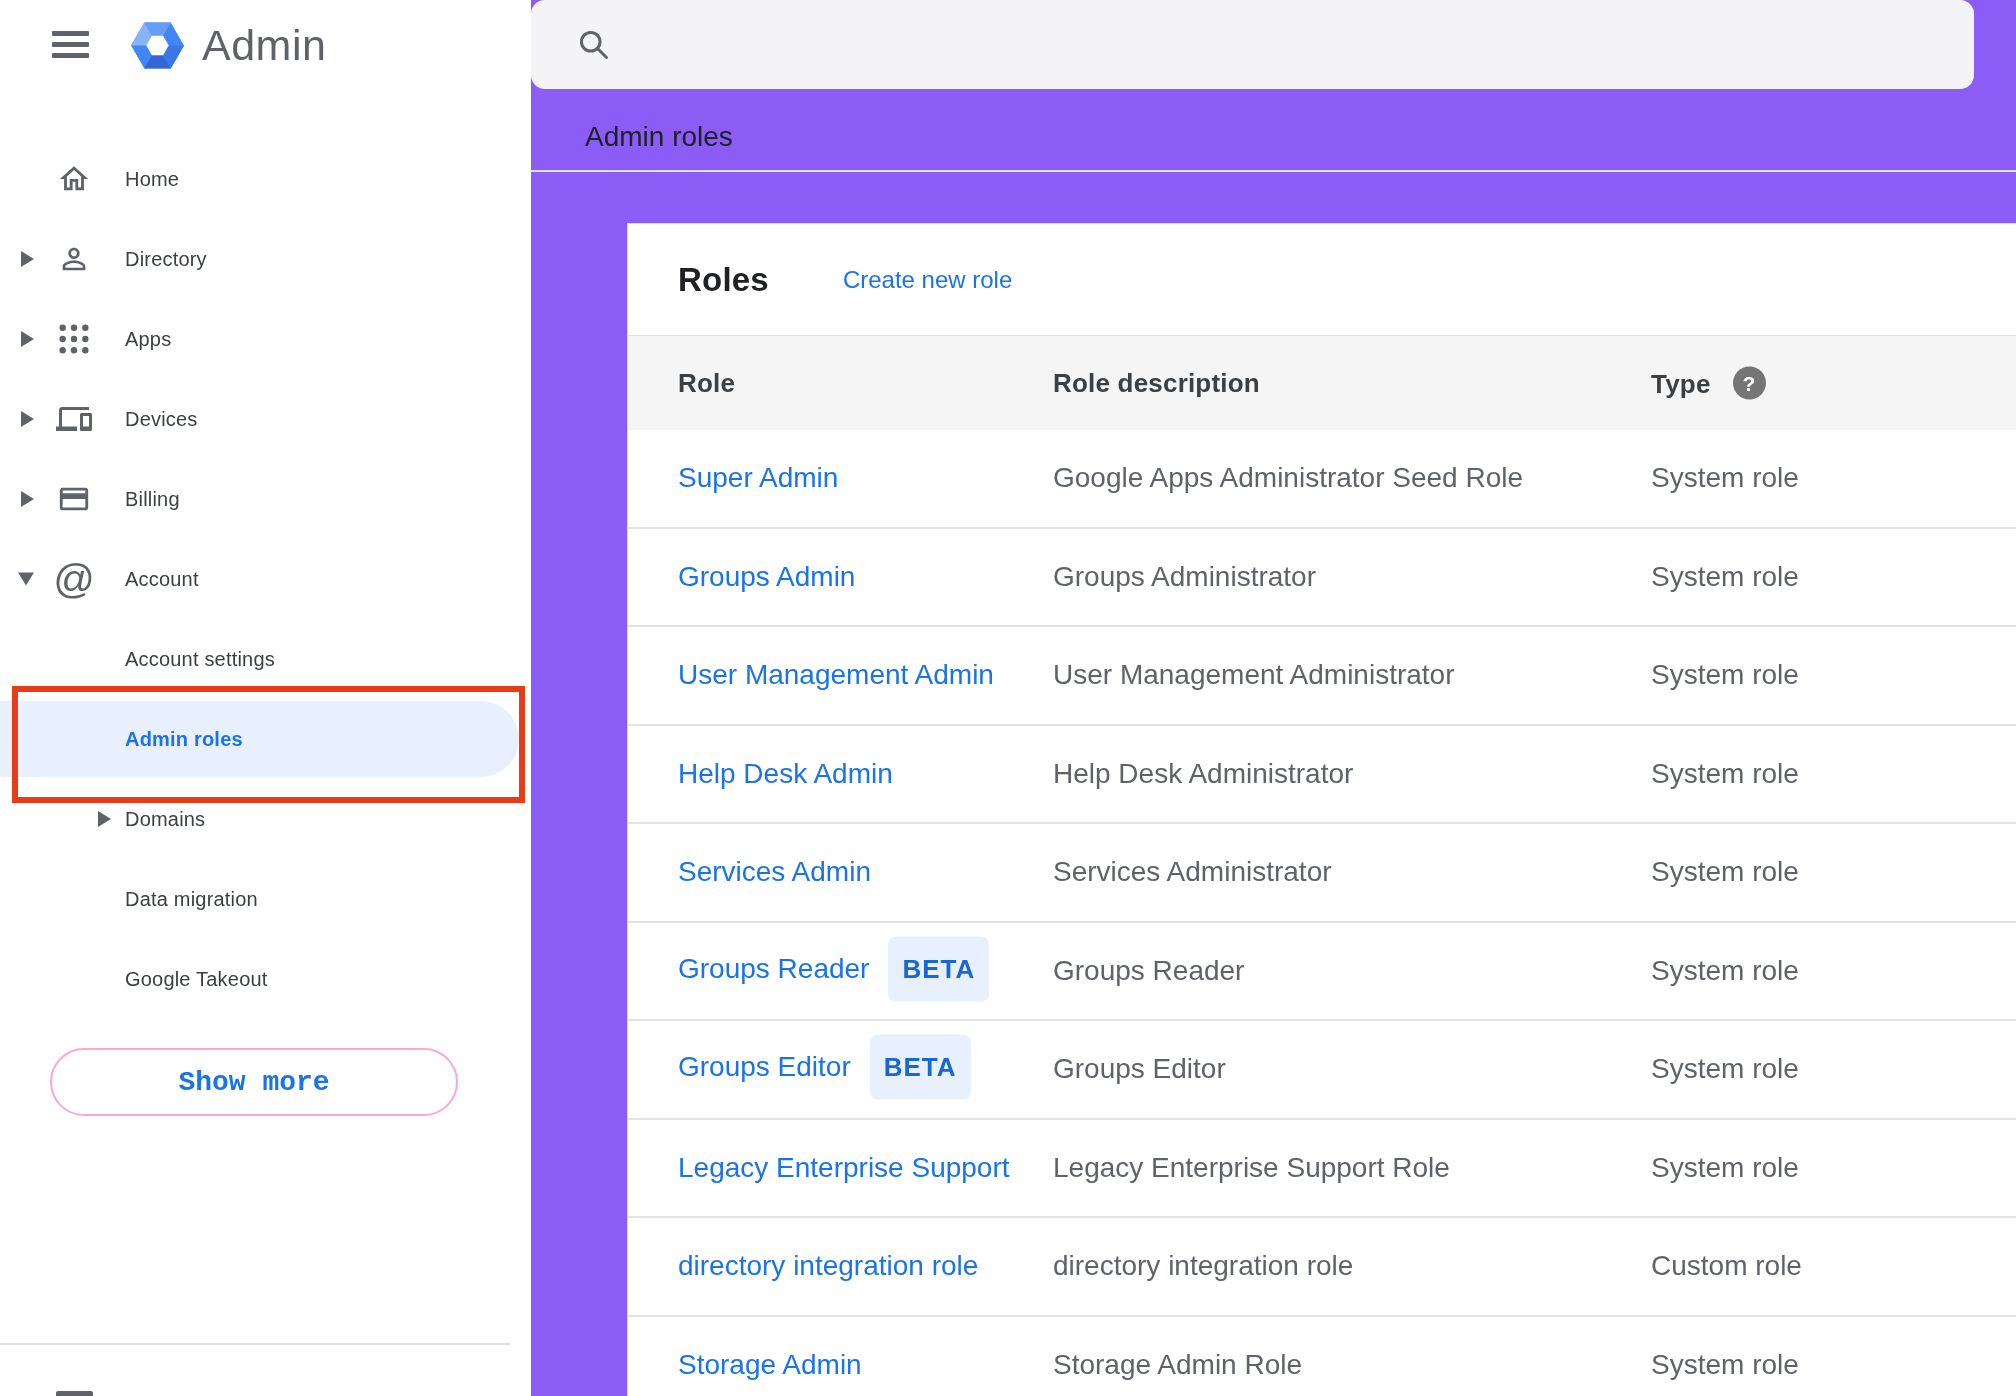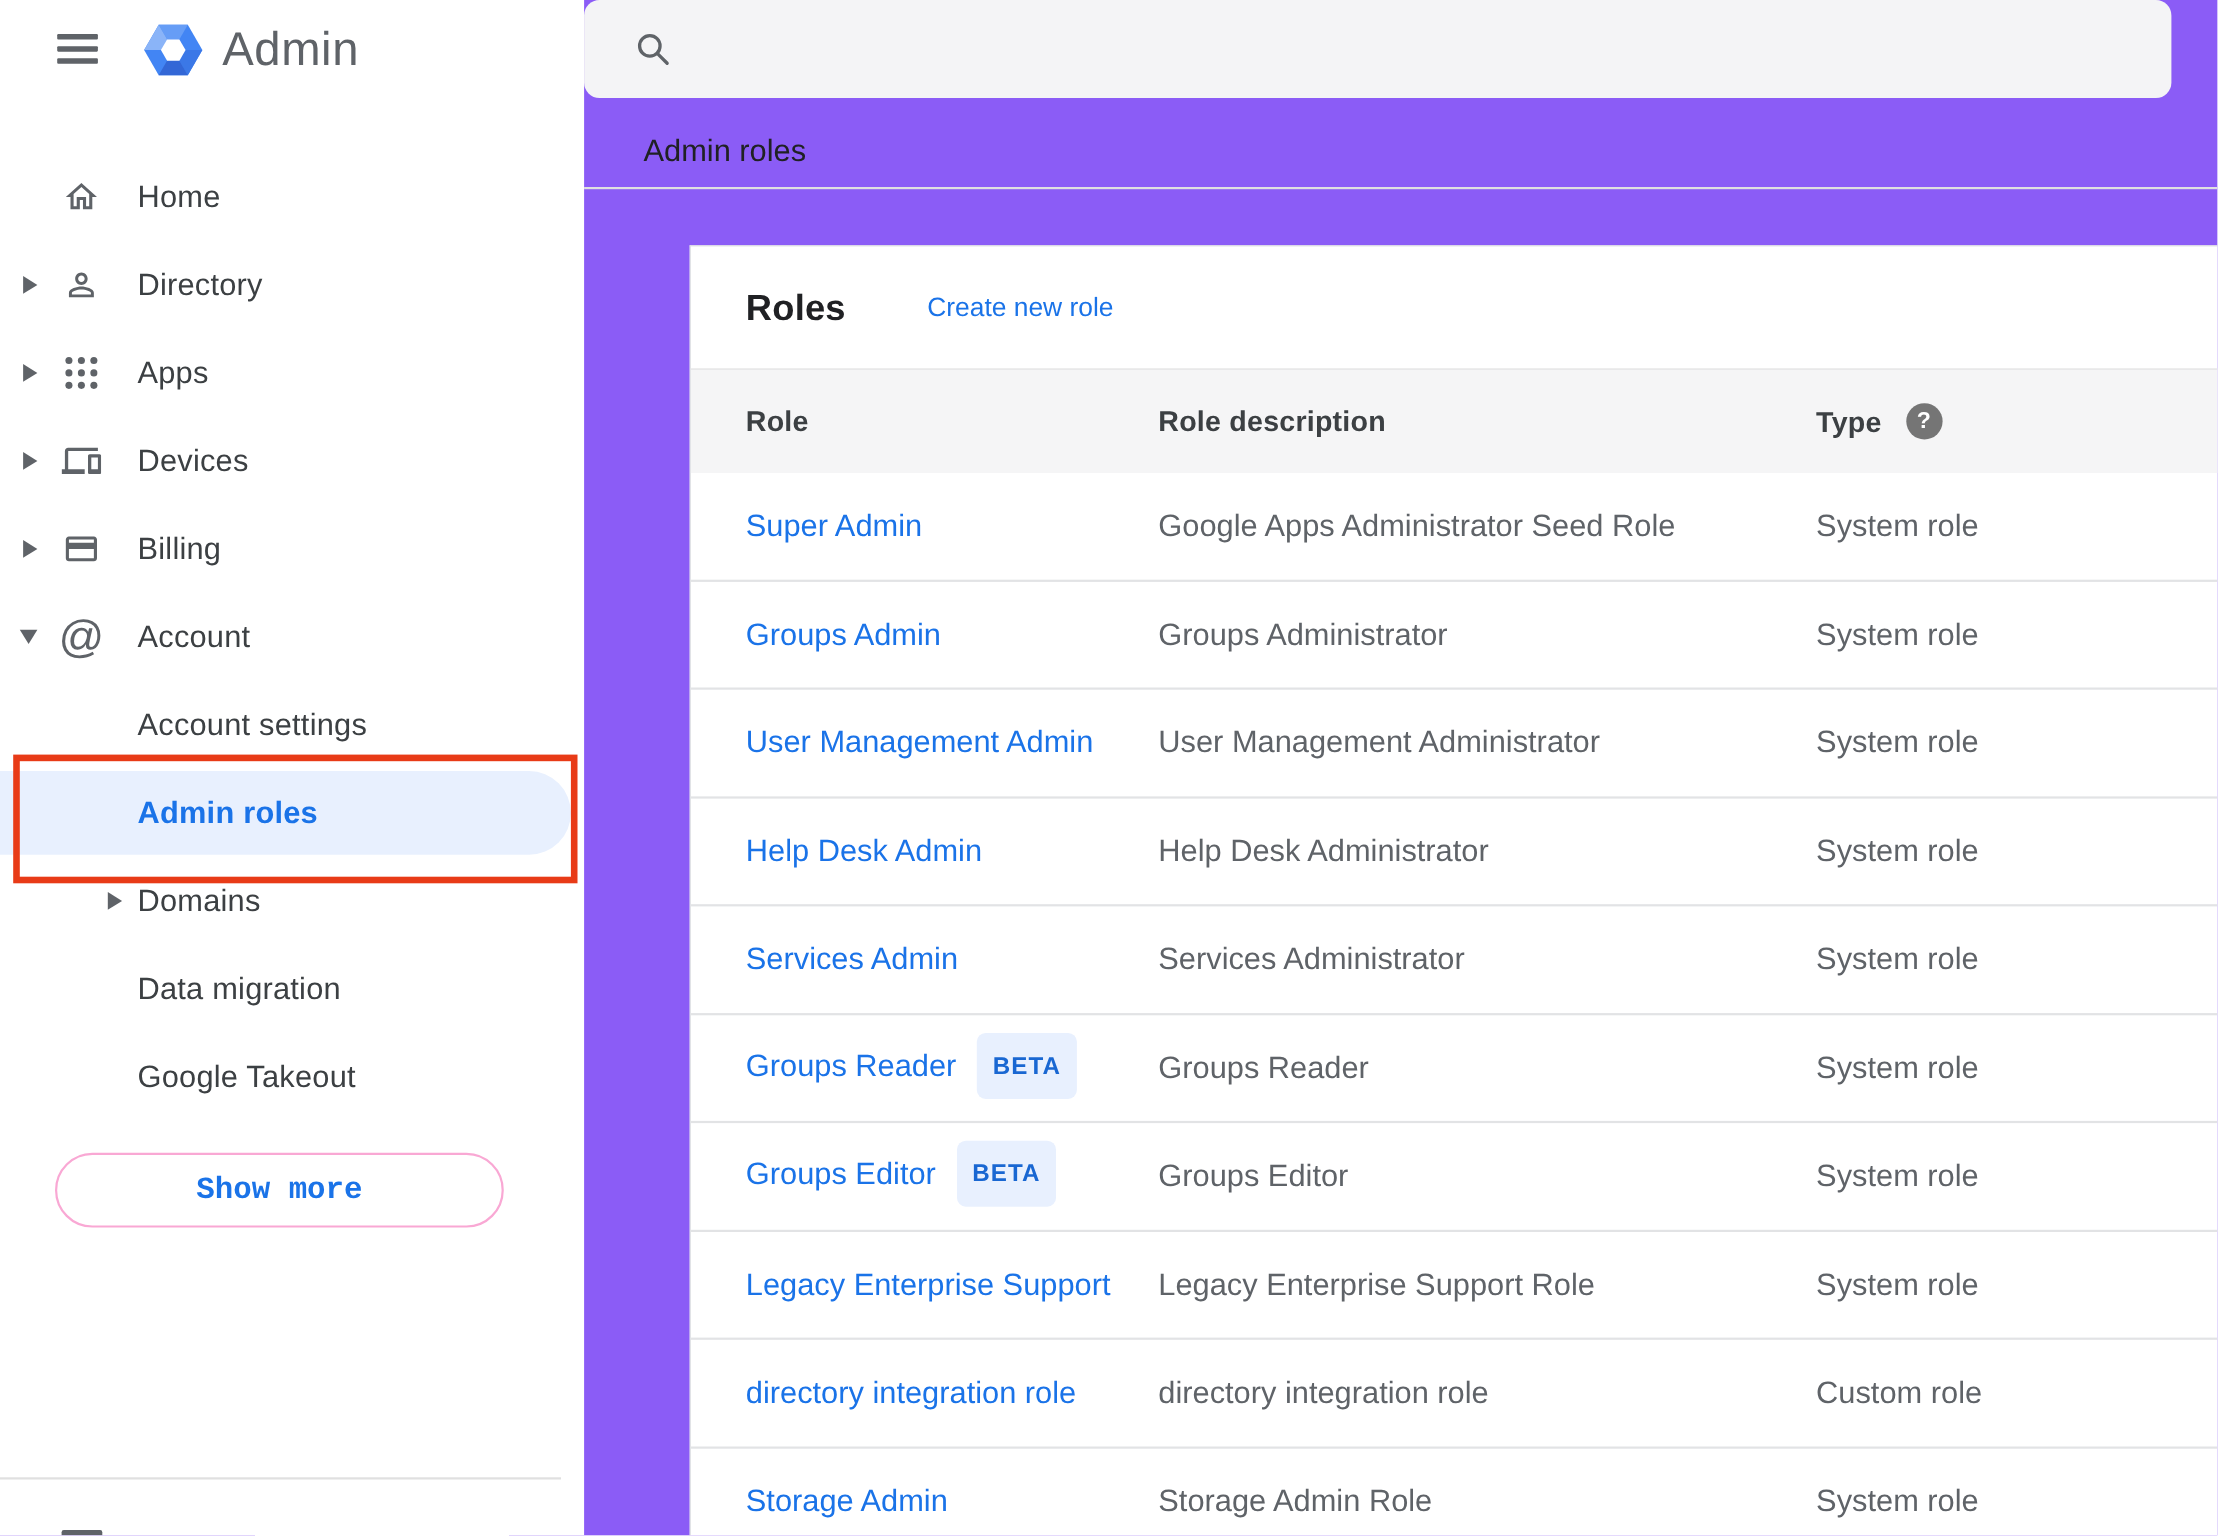--- a/index.html
+++ b/index.html
@@ -22,21 +22,21 @@
   .sidebar{position:absolute;left:0;top:0;width:531px;height:1396px;background:#fff}
   .side-header{position:absolute;left:0;top:0;width:531px;height:92px}
   .hamburger{position:absolute;left:52px;top:31px;width:37px;height:26px;cursor:pointer}
   .hamburger span{display:block;width:37px;height:4.5px;background:#5f6368;border-radius:1px;margin-bottom:6.5px}
   .logo{position:absolute;left:129px;top:17px;width:57px;height:57px}
   .app-title{position:absolute;left:202px;top:21px;font-size:43px;color:#5f6368;letter-spacing:.5px}
 
   #nav{position:absolute;left:0;top:139px;width:531px}
   .nav-item{position:relative;height:80px;width:531px;cursor:pointer}
   .nav-item .label{position:absolute;left:125px;top:50%;transform:translateY(-50%);
-    font-size:28px;color:var(--side-text);letter-spacing:.2px;white-space:nowrap}
+    font-size:20px;color:var(--side-text);letter-spacing:.2px;white-space:nowrap}
   .nav-item.selected .label{color:var(--accent);font-weight:bold}
   .nav-icon{position:absolute;left:55px;top:50%;transform:translateY(-50%);
     width:38px;height:38px;display:flex;align-items:center;justify-content:center;color:#5f6368}
   .nav-icon svg{display:block}
   .at-glyph{font-size:41px;color:#5f6368;line-height:38px;font-weight:400}
   .arr{position:absolute;top:50%;transform:translateY(-50%);width:0;height:0}
   .arr-right{left:21px;border-left:13px solid #5f6368;border-top:8px solid transparent;border-bottom:8px solid transparent}
   .arr-down{left:18px;border-top:13px solid #5f6368;border-left:8px solid transparent;border-right:8px solid transparent}
   .sub .arr-right{left:98px}
   .pill{position:absolute;left:0;top:2px;width:519px;height:76px;background:var(--pill-bg);
@@ -67,21 +67,21 @@
   .thead .hc{position:absolute;top:50%;transform:translateY(-50%);font-size:26px;font-weight:bold;
     color:#3c4043;letter-spacing:.2px;white-space:nowrap}
   .hc1{left:50px}.hc2{left:425px}.hc3{left:1023px;display:flex;align-items:flex-end}
   .help{display:inline-flex;align-items:center;justify-content:center;margin-left:22px;width:33px;height:33px;
     border-radius:50%;background:#757575;color:#fff;font-size:21px;font-weight:bold;cursor:pointer}
   .trow{position:relative;height:98.5px;border-bottom:2px solid #e2e3e5}
   .trow .cell{position:absolute;top:50%;transform:translateY(-50%);font-size:28px;white-space:nowrap}
   .c1{left:50px}.c2{left:425px;color:var(--gray-text)}.c3{left:1023px;color:var(--gray-text)}
   .role-link{color:var(--accent);text-decoration:none;cursor:pointer}
   .beta{display:inline-block;margin-left:19px;padding:17px 14px;background:var(--beta-bg);color:var(--beta-text);
-    font-size:22px;font-weight:bold;letter-spacing:1px;border-radius:8px;vertical-align:middle;transform:translateY(-2px)}
+    font-size:26px;font-weight:bold;letter-spacing:1px;border-radius:8px;vertical-align:middle;transform:translateY(-2px)}
 </style>
 </head>
 <body>
 
 <div class="screen">
 
   <aside class="sidebar">
     <div class="side-header">
       <div class="hamburger">
         <span></span>

